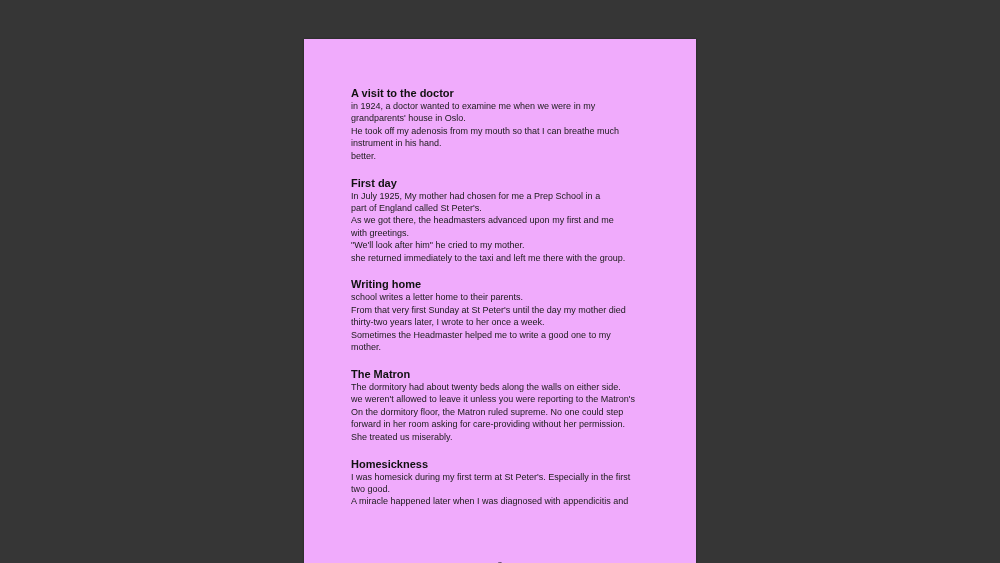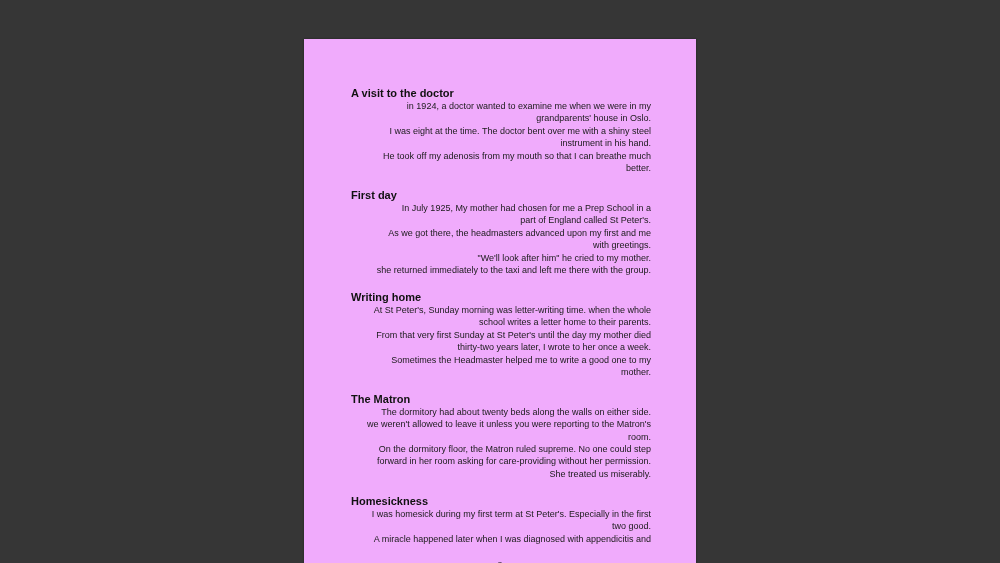--- a/index.html
+++ b/index.html
@@ -30,72 +30,68 @@
     color: #111;
     line-height: 14px;
     margin: 0;
   }
   .para {
     font-size: 9px;
     color: #1a1a1a;
     line-height: 12.4px;
     margin: 0;
     white-space: nowrap;
-    text-align: right;
   }
   .page-number {
     position: absolute;
     left: 0; right: 0;
     top: 521px;
     text-align: center;
     font-size: 8px;
     color: #222;
   }
 </style>
 </head>
 <body>
 
 <div class="page">
   <div class="content">
 
     <div class="section">
       <p class="heading">A visit to the doctor</p>
       <p class="para">in 1924, a doctor wanted to examine me when we were in my</p>
       <p class="para">grandparents' house in Oslo.</p>
-      <p class="para">I was eight at the time. The doctor bent over me with a shiny steel</p>
+      <p class="para">He took off my adenosis from my mouth so that I can breathe much</p>
       <p class="para">instrument in his hand.</p>
-      <p class="para">He took off my adenosis from my mouth so that I can breathe much</p>
       <p class="para">better.</p>
     </div>
 
     <div class="section">
       <p class="heading">First day</p>
       <p class="para">In July 1925, My mother had chosen for me a Prep School in a</p>
       <p class="para">part of England called St Peter's.</p>
       <p class="para">As we got there, the headmasters advanced upon my first and me</p>
       <p class="para">with greetings.</p>
       <p class="para">"We'll look after him" he cried to my mother.</p>
       <p class="para">she returned immediately to the taxi and left me there with the group.</p>
     </div>
 
     <div class="section">
       <p class="heading">Writing home</p>
-      <p class="para">At St Peter's, Sunday morning was letter-writing time. when the whole</p>
       <p class="para">school writes a letter home to their parents.</p>
       <p class="para">From that very first Sunday at St Peter's until the day my mother died</p>
       <p class="para">thirty-two years later, I wrote to her once a week.</p>
       <p class="para">Sometimes the Headmaster helped me to write a good one to my</p>
       <p class="para">mother.</p>
     </div>
 
     <div class="section">
       <p class="heading">The Matron</p>
       <p class="para">The dormitory had about twenty beds along the walls on either side.</p>
       <p class="para">we weren't allowed to leave it unless you were reporting to the Matron's</p>
-      <p class="para">room.</p>
       <p class="para">On the dormitory floor, the Matron ruled supreme. No one could step</p>
       <p class="para">forward in her room asking for care-providing without her permission.</p>
       <p class="para">She treated us miserably.</p>
     </div>
 
     <div class="section">
       <p class="heading">Homesickness</p>
       <p class="para">I was homesick during my first term at St Peter's. Especially in the first</p>
       <p class="para">two good.</p>
       <p class="para">A miracle happened later when I was diagnosed with appendicitis and</p>

